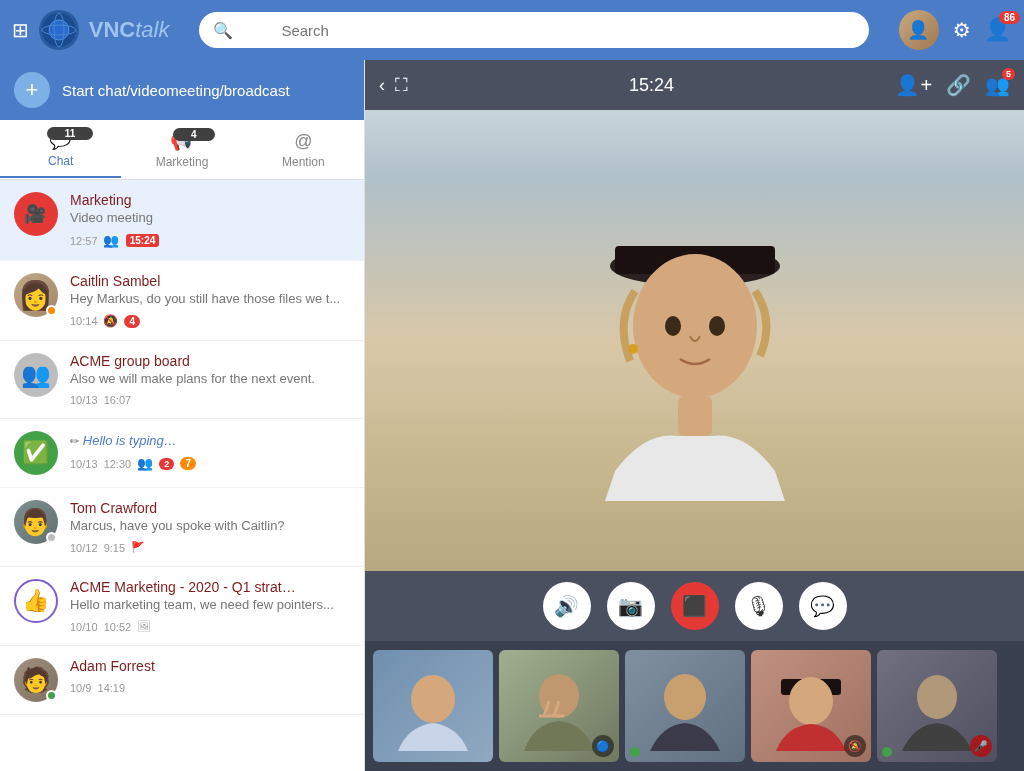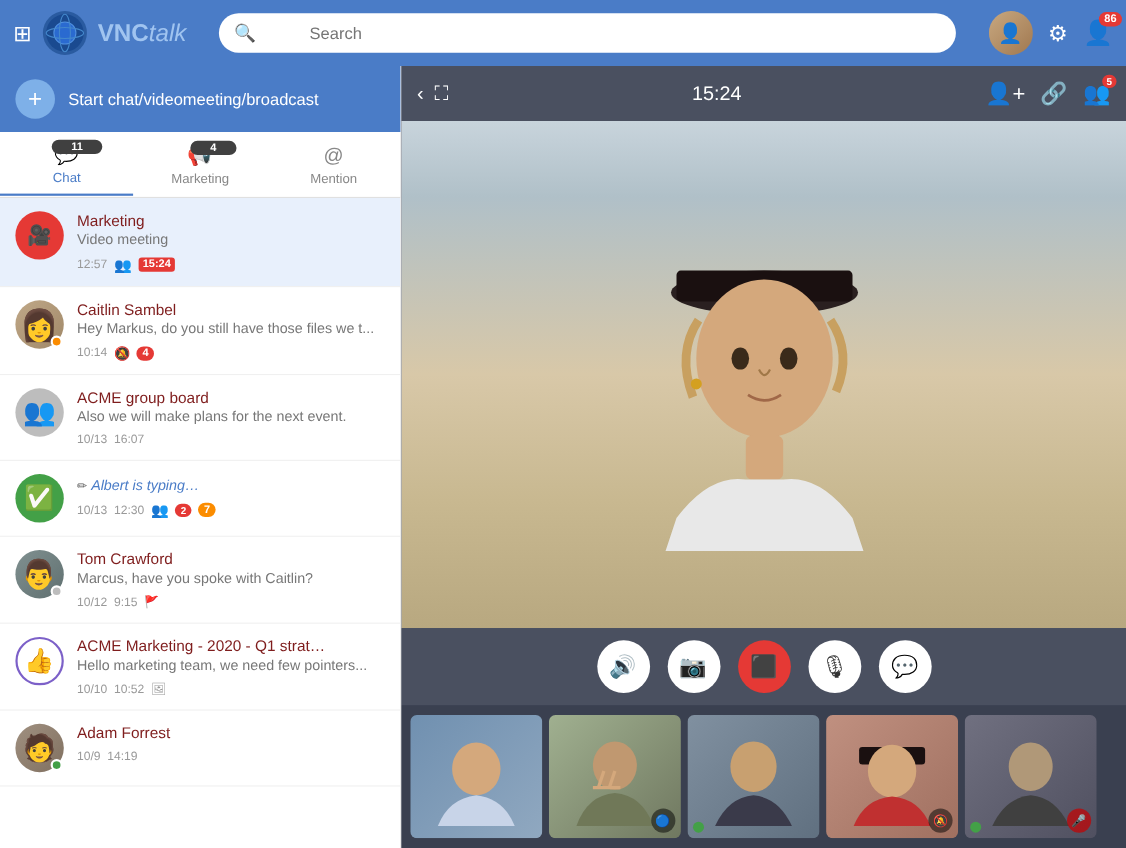--- a/index.html
+++ b/index.html
@@ -301,21 +301,21 @@
             <span class="chat-time">10/13 &nbsp;16:07</span>
           </div>
         </div>
       </div>
 
       <div class="chat-item">
         <div class="avatar-wrap">
           <div class="avatar green" style="font-size:22px;">✅</div>
         </div>
         <div class="chat-body">
-          <div class="chat-preview"><span class="pencil-icon">✏</span> <span class="typing-text">Albert is typing…</span></div>
+          <div class="chat-preview"><span class="pencil-icon">✏</span> <span class="typing-text">Hello is typing…</span></div>
           <div class="chat-meta">
             <span class="chat-time">10/13 &nbsp;12:30</span>
             <span class="people-icon">👥</span>
             <span class="mini-badge" style="font-size:9px;">2</span>
             <span class="mini-badge orange">7</span>
           </div>
         </div>
       </div>
 
       <div class="chat-item">

